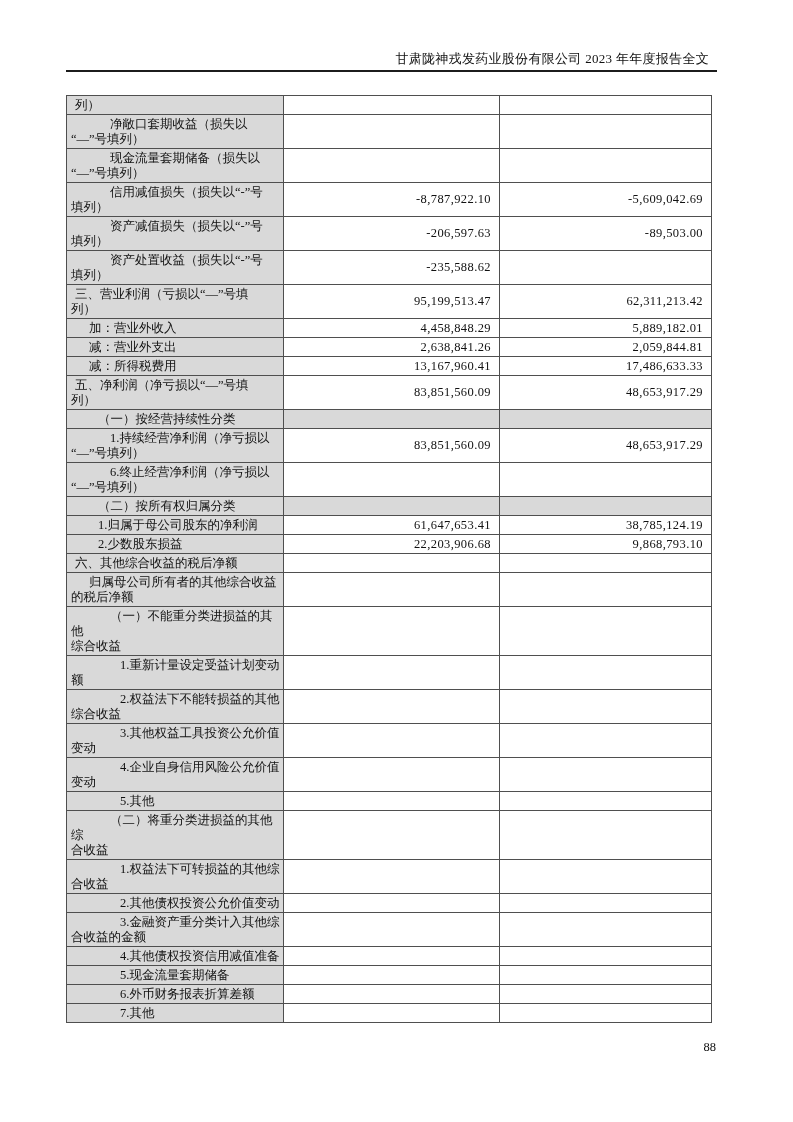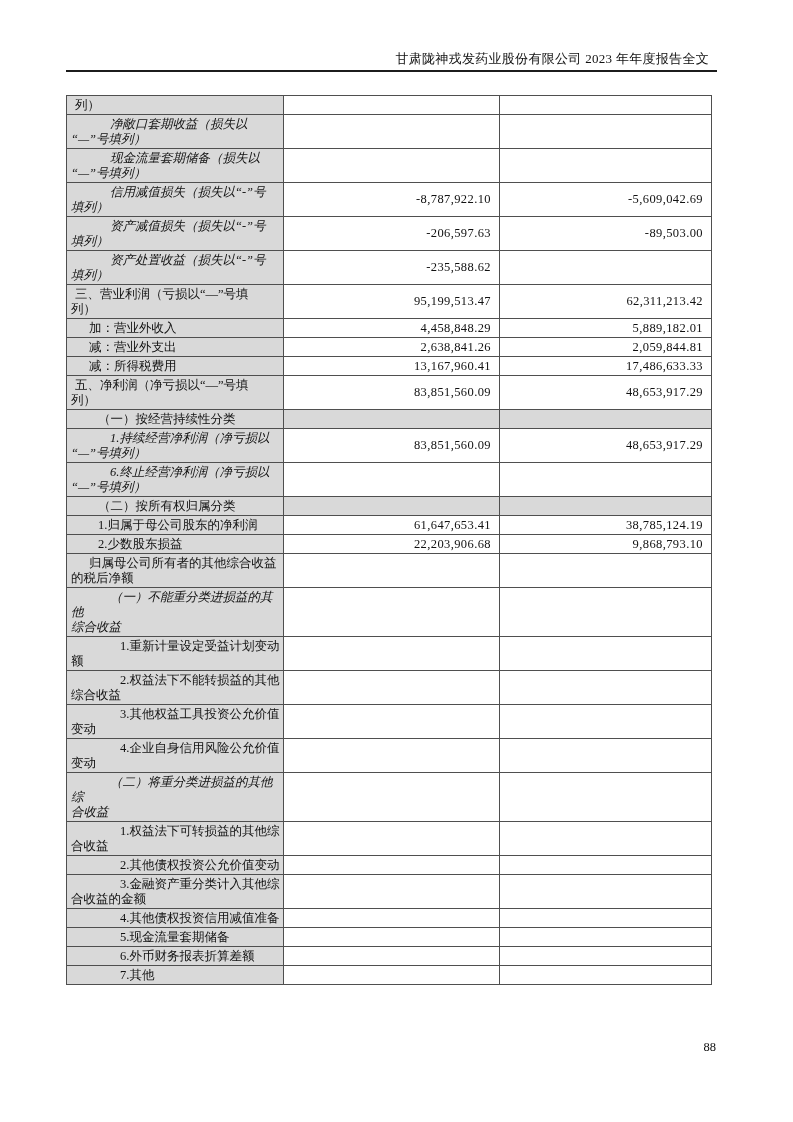--- a/index.html
+++ b/index.html
@@ -54,21 +54,21 @@
     text-align: right;
     padding-right: 8px;
     padding-left: 2px;
     letter-spacing: 0.4px;
     white-space: nowrap;
   }
   tr.shaded td.val-cell { background: #d9d9d9; }
   .ind0 { text-indent: 4px; }
   .ind1 { text-indent: 18px; margin-left: 48px; }
   .ind2 { text-indent: 27px; }
-  .ind3 { text-indent: 39px; font-style: italic; }
+  .ind3 { text-indent: 39px; }
   .ind4 { text-indent: 49px; }
   .page-number {
     position: absolute;
     top: 1040px; right: 77px;
     font-size: 12.5px;
     padding-left: 48px;
   }
 </style>
 </head>
 <body>
@@ -171,20 +171,25 @@
     <td class="label-cell ind2">1.归属于母公司股东的净利润</td>
     <td class="val-cell">61,647,653.41</td>
     <td class="val-cell">38,785,124.19</td>
   </tr>
       <tr>
     <td class="label-cell ind2">2.少数股东损益</td>
     <td class="val-cell">22,203,906.68</td>
     <td class="val-cell">9,868,793.10</td>
   </tr>
       <tr>
+    <td class="label-cell ind0">六、其他综合收益的税后净额</td>
+    <td class="val-cell"></td>
+    <td class="val-cell"></td>
+  </tr>
+      <tr>
     <td class="label-cell ind1">归属母公司所有者的其他综合收益
 的税后净额</td>
     <td class="val-cell"></td>
     <td class="val-cell"></td>
   </tr>
       <tr>
     <td class="label-cell ind3">（一）不能重分类进损益的其他
 综合收益</td>
     <td class="val-cell"></td>
     <td class="val-cell"></td>
@@ -207,20 +212,25 @@
     <td class="val-cell"></td>
     <td class="val-cell"></td>
   </tr>
       <tr>
     <td class="label-cell ind4">4.企业自身信用风险公允价值
 变动</td>
     <td class="val-cell"></td>
     <td class="val-cell"></td>
   </tr>
       <tr>
+    <td class="label-cell ind4">5.其他</td>
+    <td class="val-cell"></td>
+    <td class="val-cell"></td>
+  </tr>
+      <tr>
     <td class="label-cell ind3">（二）将重分类进损益的其他综
 合收益</td>
     <td class="val-cell"></td>
     <td class="val-cell"></td>
   </tr>
       <tr>
     <td class="label-cell ind4">1.权益法下可转损益的其他综
 合收益</td>
     <td class="val-cell"></td>
     <td class="val-cell"></td>

